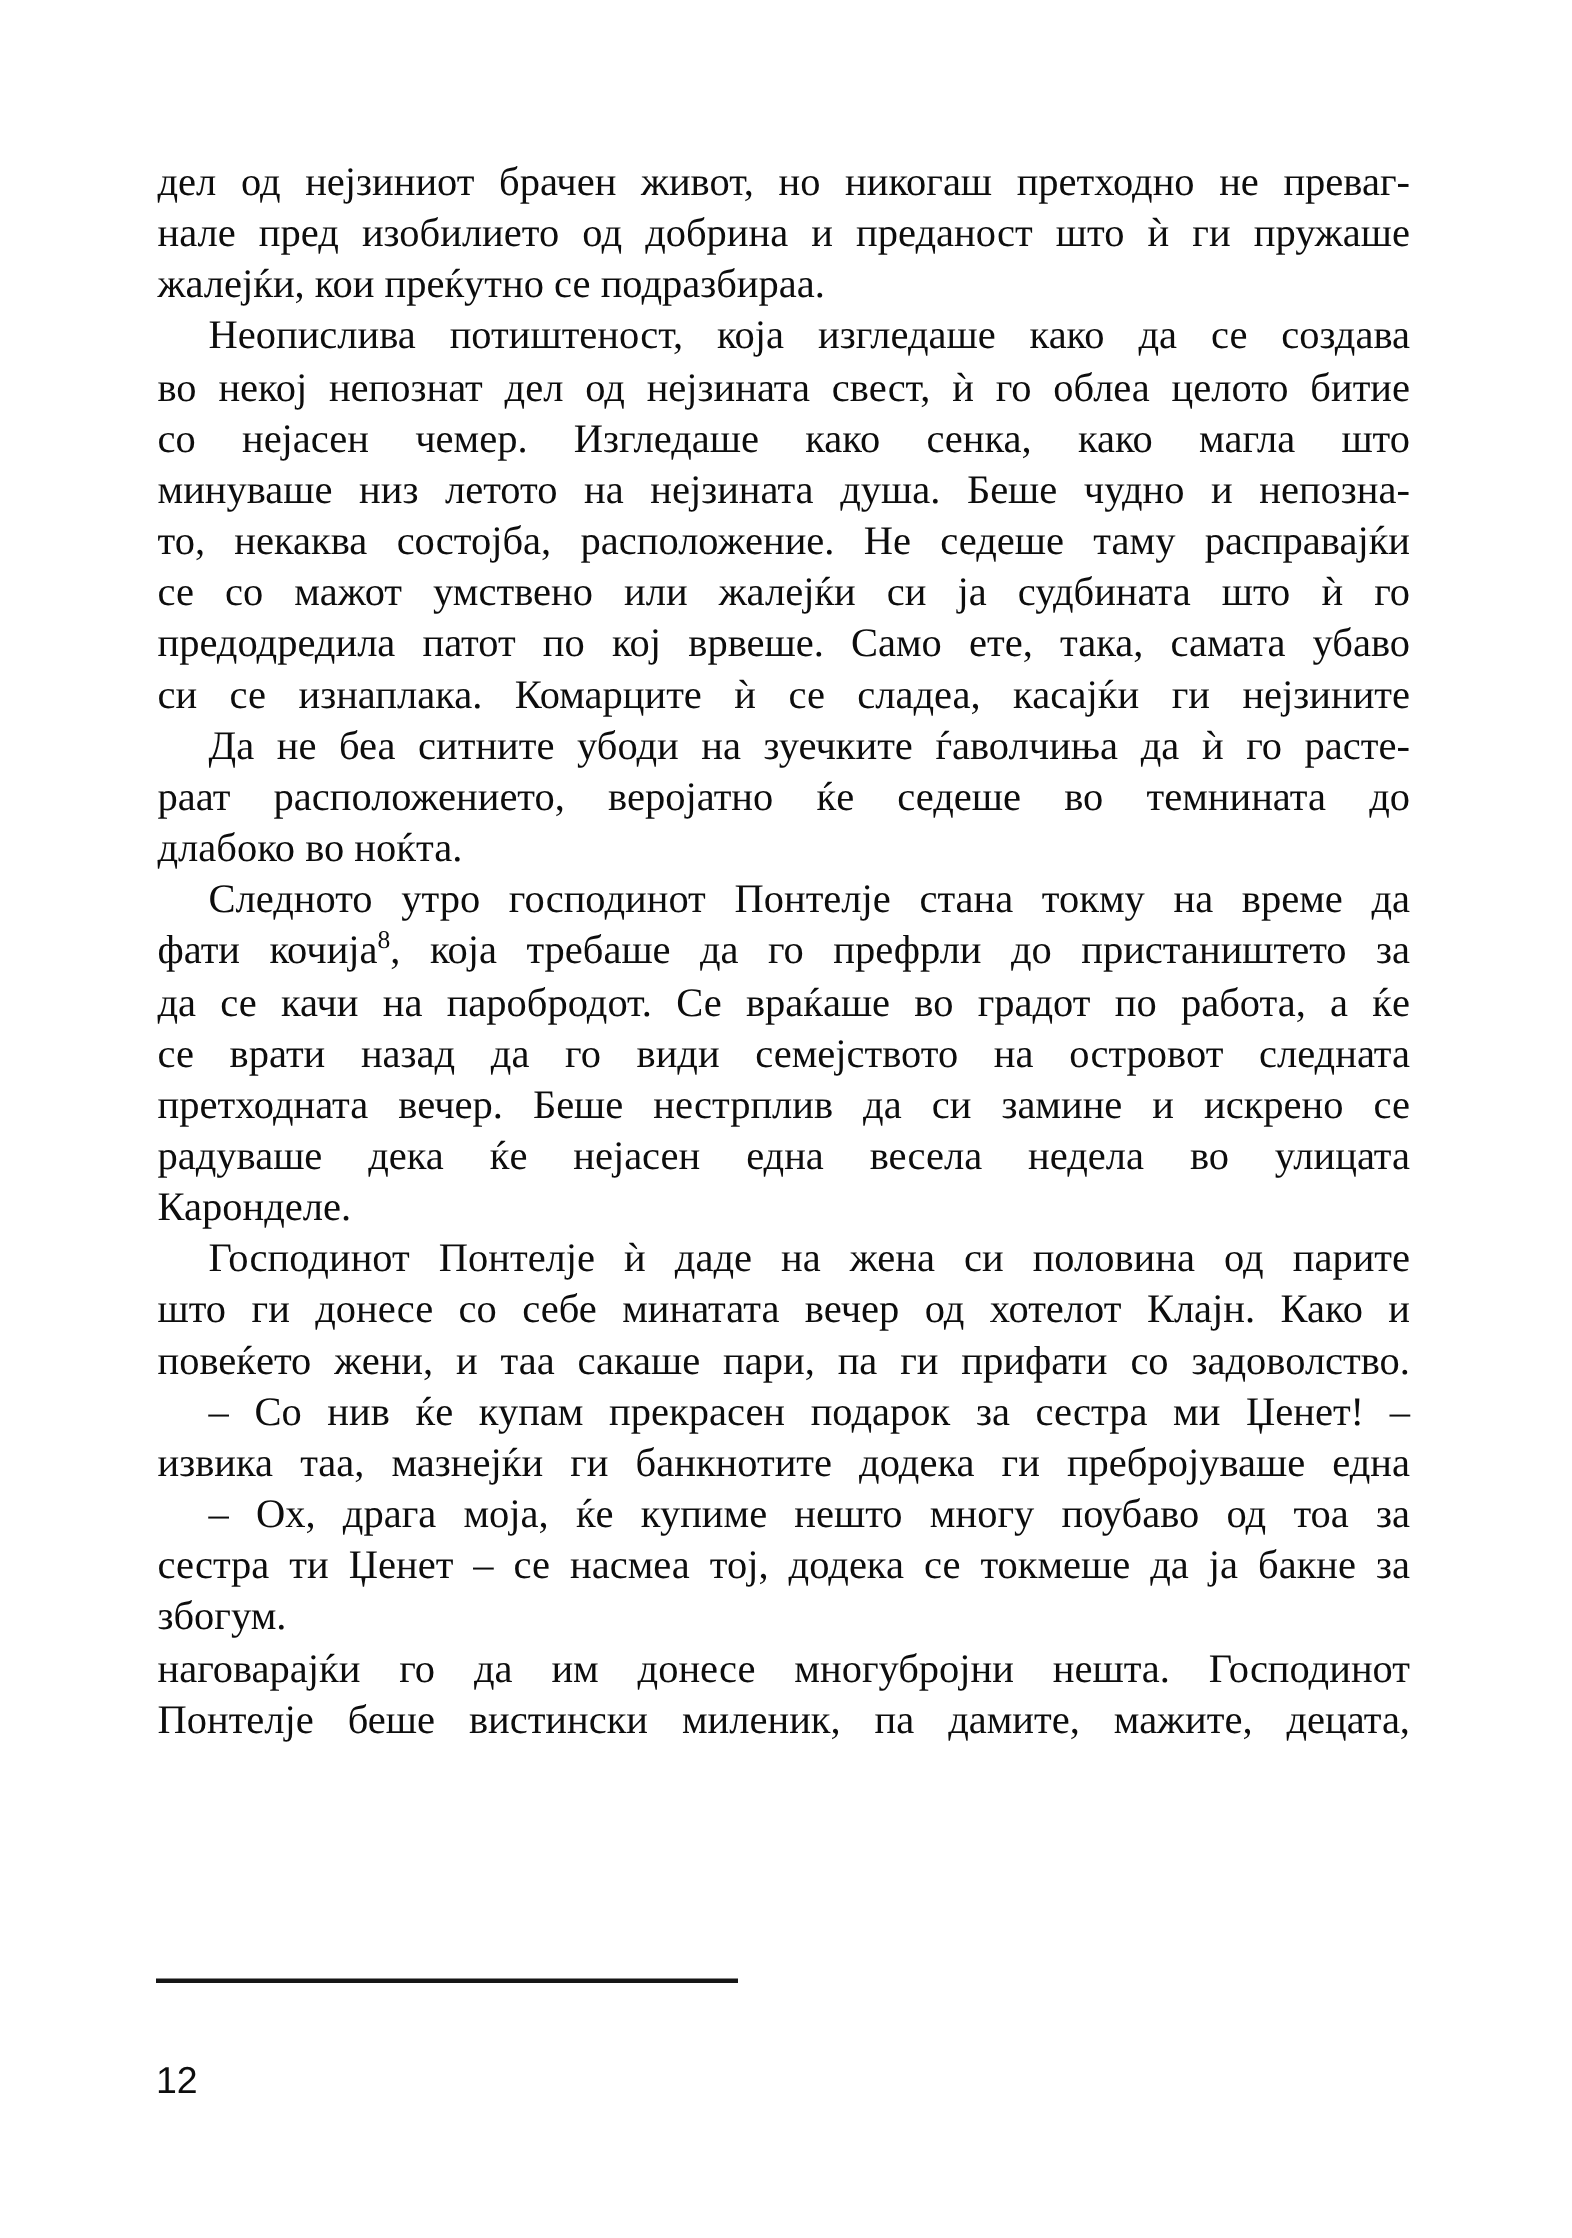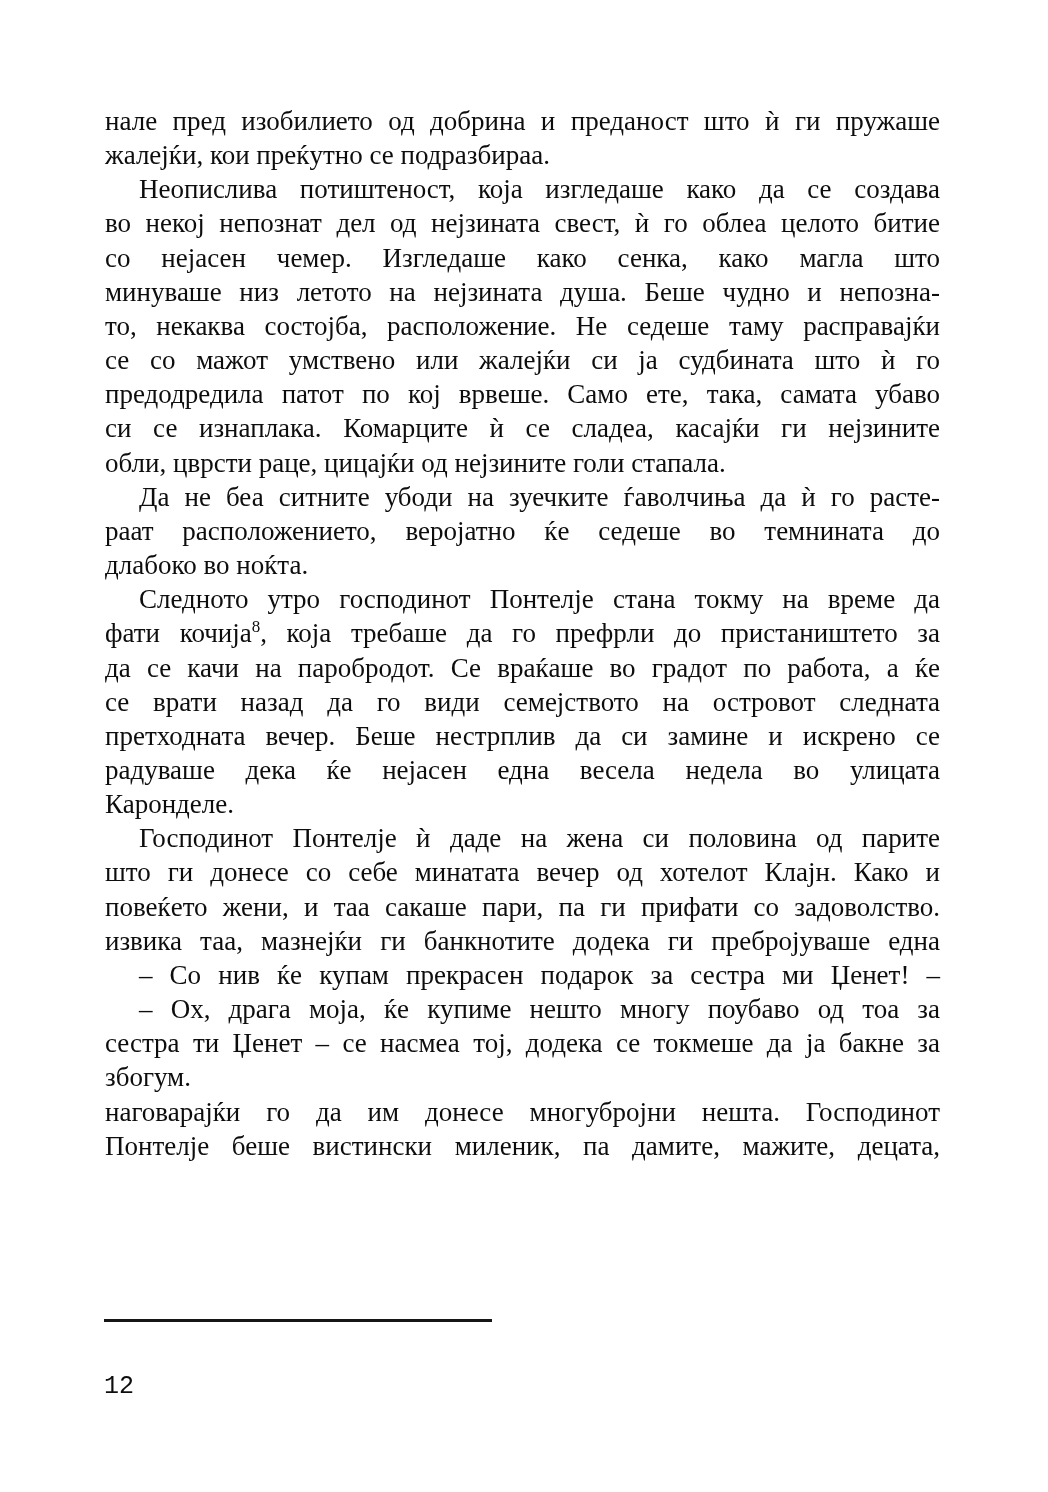--- a/index.html
+++ b/index.html
@@ -68,46 +68,46 @@
     line-height: 0;
     vertical-align: super;
   }
   .footnote .fn-text {
     margin-left: 7px;
   }
   .page-number {
     position: absolute;
     left: 104px;
     top: 1372px;
-    font-family: Liberation Mono, monospace;
+    font-family: Liberation Sans, sans-serif;
     font-size: 25px;
     line-height: 30px;
     color: #0d0d0d;
   }
 </style>
 </head>
 <body style="background: rgb(255, 255, 255);">
 
 <div class="page">
 
   <div class="text-block" style="color: rgb(13, 13, 13);">
       <div class="para">
+        <div class="line j">дел од нејзиниот брачен живот, но никогаш претходно не преваг-</div>
         <div class="line j">нале пред изобилието од добрина и преданост што ѝ ги пружаше</div>
         <div class="line">жалејќи, кои преќутно се подразбираа.</div>
       </div>
       <div class="para">
         <div class="line j ind">Неопислива потиштеност, која изгледаше како да се создава</div>
         <div class="line j">во некој непознат дел од нејзината свест, ѝ го облеа целото битие</div>
         <div class="line j">со нејасен чемер. Изгледаше како сенка, како магла што</div>
         <div class="line j">минуваше низ летото на нејзината душа. Беше чудно и непозна-</div>
         <div class="line j">то, некаква состојба, расположение. Не седеше таму расправајќи</div>
         <div class="line j">се со мажот умствено или жалејќи си ја судбината што ѝ го</div>
         <div class="line j">предодредила патот по кој врвеше. Само ете, така, самата убаво</div>
         <div class="line j">си се изнаплака. Комарците ѝ се сладеа, касајќи ги нејзините</div>
-        <div class="line">обли, цврсти раце, цицајќи од нејзините голи стапала.</div>
       </div>
       <div class="para">
         <div class="line j ind">Да не беа ситните убоди на зуечките ѓаволчиња да ѝ го расте-</div>
         <div class="line j">раат расположението, веројатно ќе седеше во темнината до</div>
         <div class="line">длабоко во ноќта.</div>
       </div>
       <div class="para">
         <div class="line j ind">Следното утро господинот Понтелје стана токму на време да</div>
         <div class="line j">фати кочија<sup>8</sup>, која требаше да го префрли до пристаништето за</div>
         <div class="line j">да се качи на паробродот. Се враќаше во градот по работа, а ќе</div>
@@ -115,22 +115,22 @@
         <div class="line j">претходната вечер. Беше нестрплив да си замине и искрено се</div>
         <div class="line j">радуваше дека ќе нејасен една весела недела во улицата</div>
         <div class="line">Каронделе.</div>
       </div>
       <div class="para">
         <div class="line j ind">Господинот Понтелје ѝ даде на жена си половина од парите</div>
         <div class="line j">што ги донесе со себе минатата вечер од хотелот Клајн. Како и</div>
         <div class="line j">повеќето жени, и таа сакаше пари, па ги прифати со задоволство.</div>
       </div>
       <div class="para">
+        <div class="line j ind">– Со нив ќе купам прекрасен подарок за сестра ми Џенет! –</div>
         <div class="line j">извика таа, мазнејќи ги банкнотите додека ги пребројуваше една</div>
-        <div class="line j ind">– Со нив ќе купам прекрасен подарок за сестра ми Џенет! –</div>
       </div>
       <div class="para">
         <div class="line j ind">– Ох, драга моја, ќе купиме нешто многу поубаво од тоа за</div>
         <div class="line j">сестра ти Џенет – се насмеа тој, додека се токмеше да ја бакне за</div>
         <div class="line">збогум.</div>
       </div>
       <div class="para">
         <div class="line j">наговарајќи го да им донесе многубројни нешта. Господинот</div>
         <div class="line j">Понтелје беше вистински миленик, па дамите, мажите, децата,</div>
       </div>

